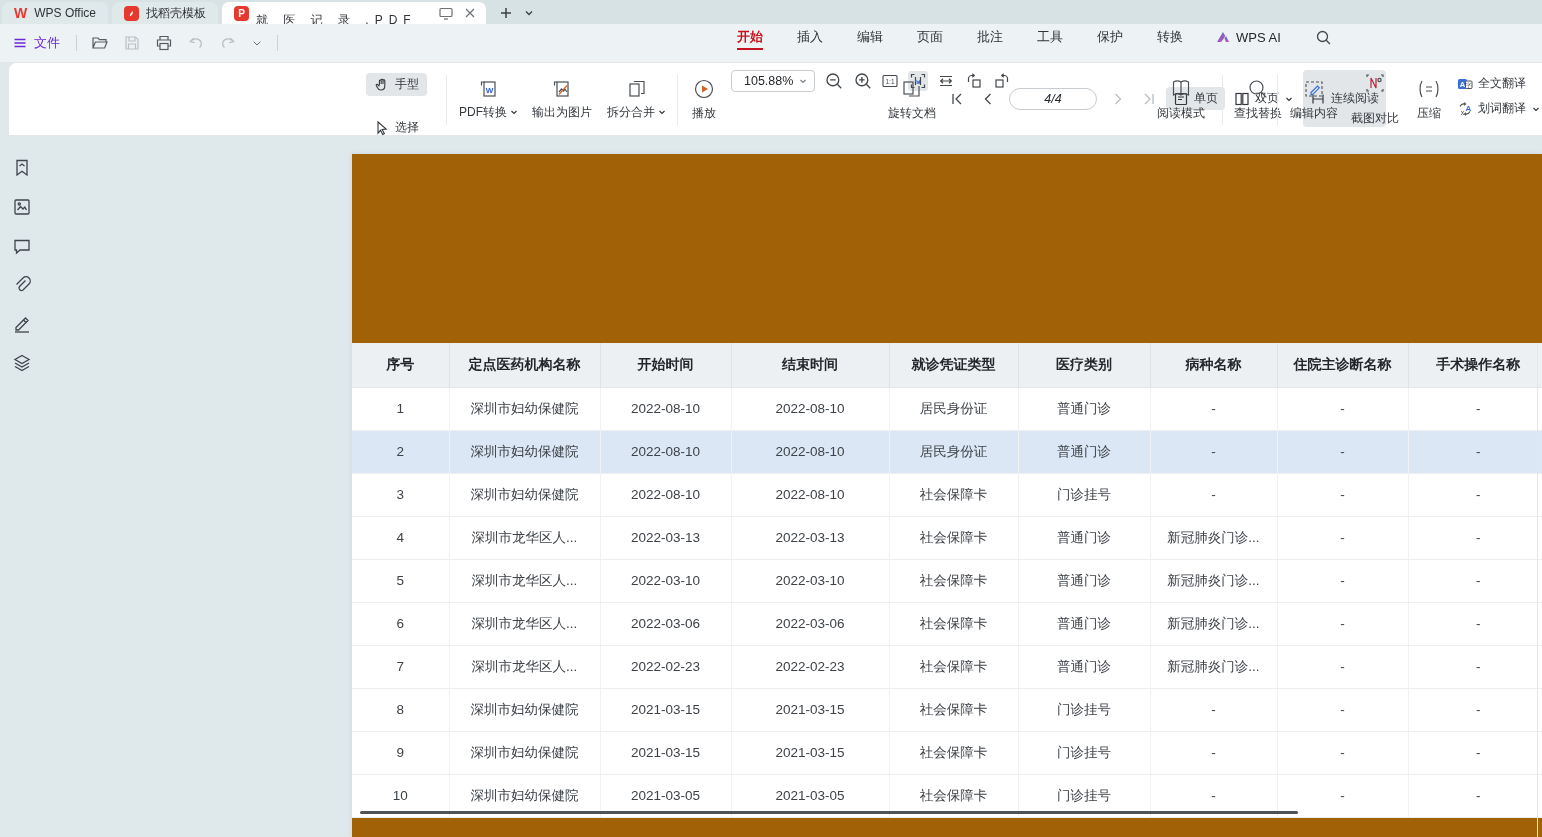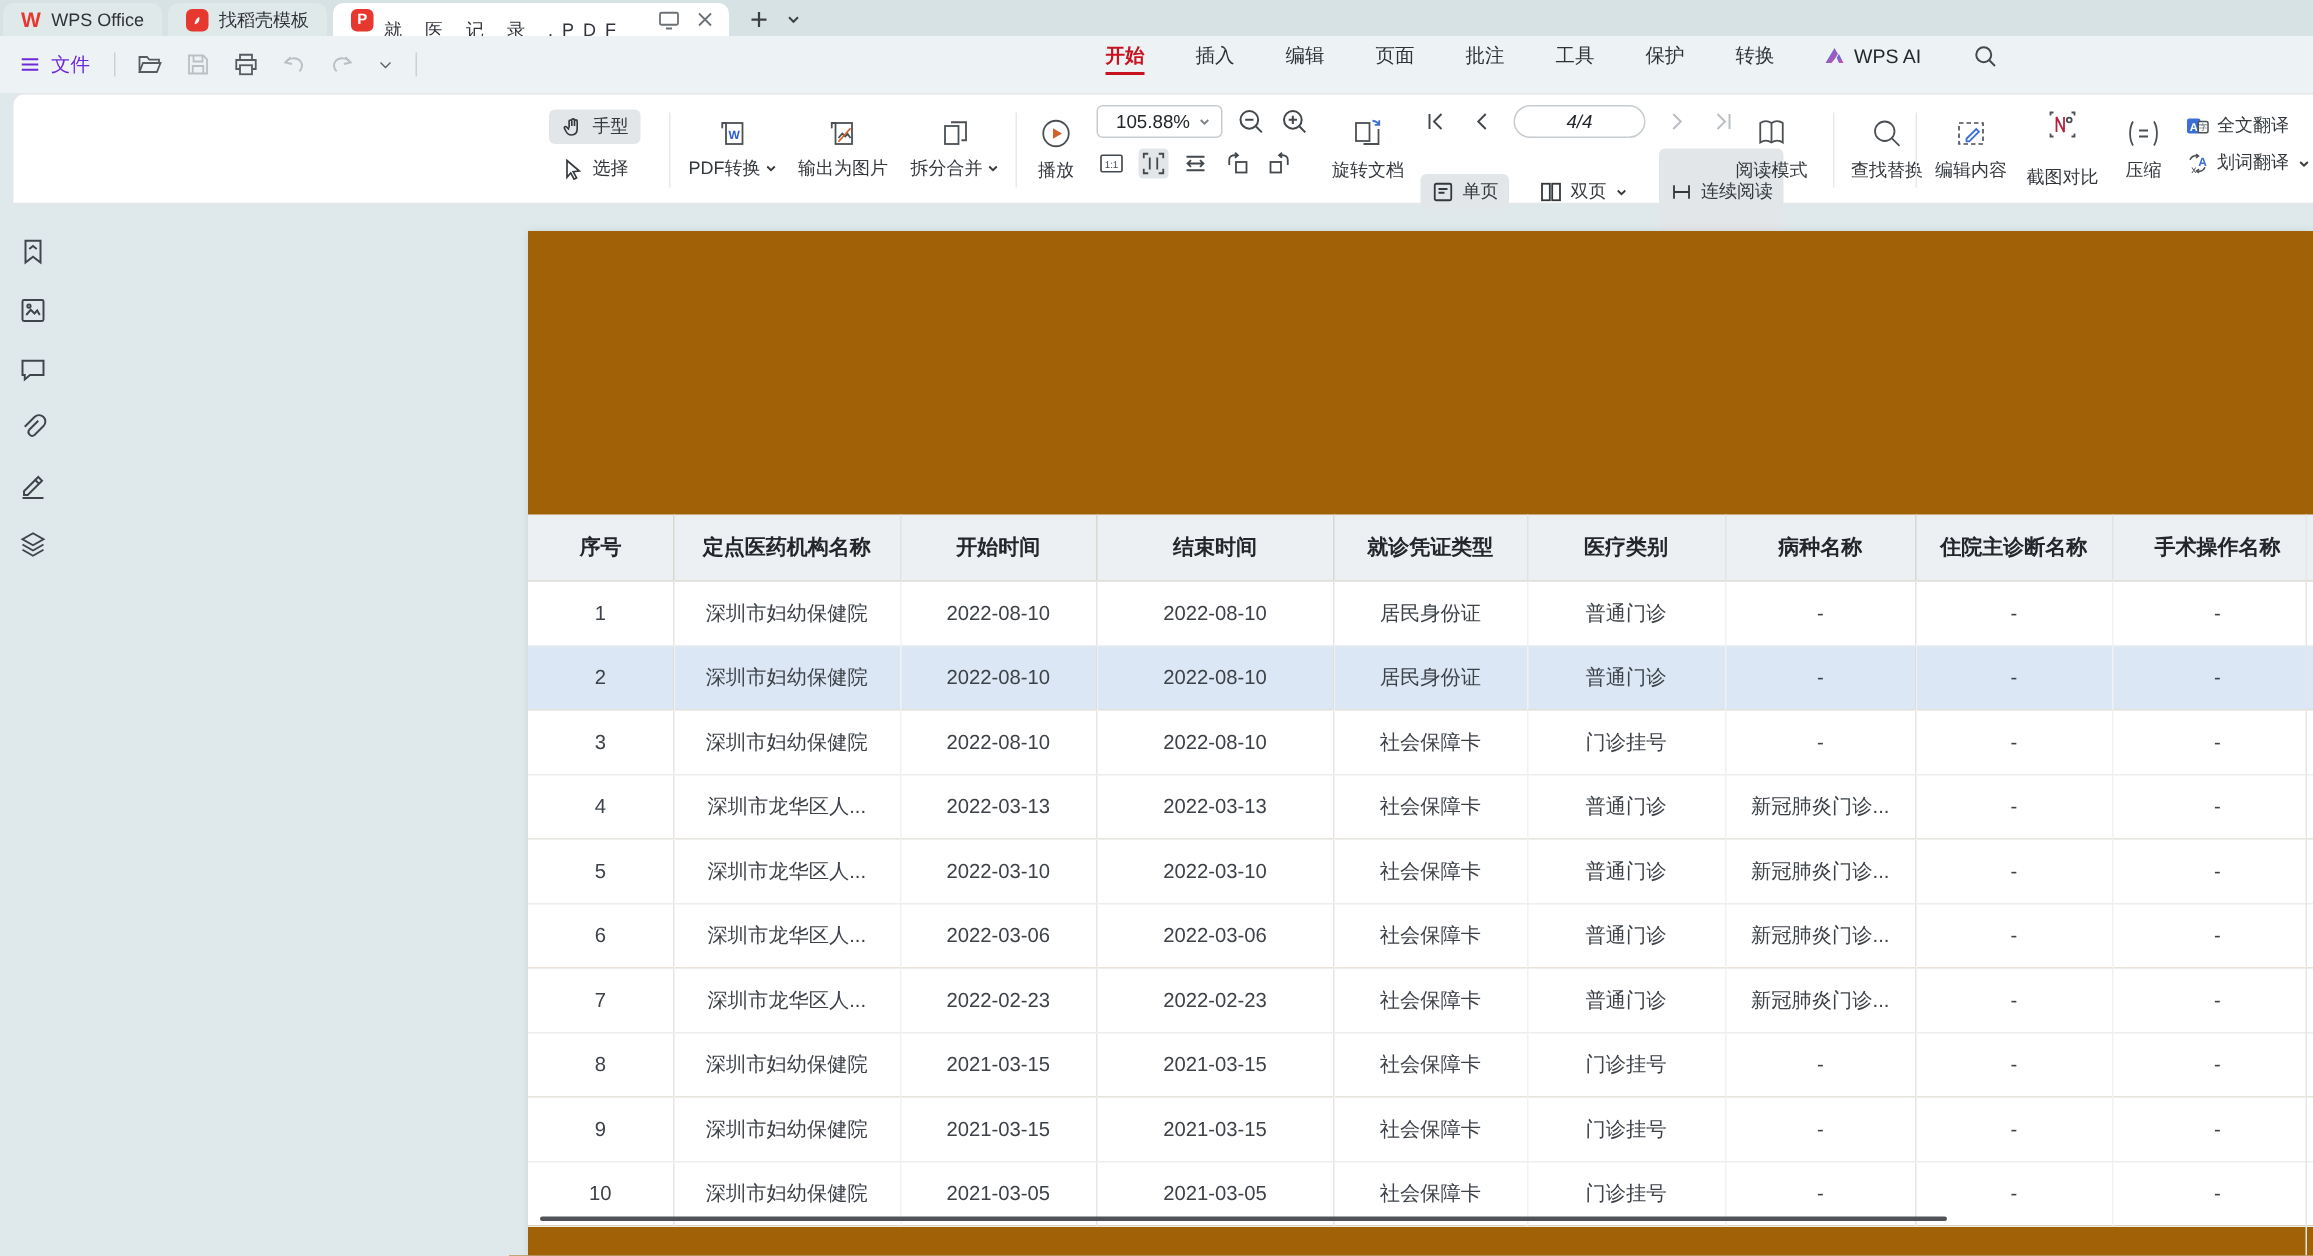--- a/index.html
+++ b/index.html
@@ -31,28 +31,28 @@
   .menu-tab.active::after { content:""; position:absolute; left:2px; right:2px; bottom:5px; height:2px; background:#c7131f; }
   .ai-tab { display:flex; align-items:center; gap:5px; color:#24282c; }
   .menu-search { width:17px; height:17px; color:#43484d; margin-left:4px; }
 
   
   .toolbar { position:absolute; top:62px; left:8px; right:0; height:74px; background:#fff; border:1px solid #e3e7e8; border-right:none; border-radius:8px 0 0 0; }
   .tb-abs { position:absolute; top:7px; }
   .tdiv { position:absolute; top:12px; width:1px; height:50px; background:#e7eaeb; }
   .tallbtn { display:flex; flex-direction:column; align-items:center; justify-content:center; gap:4px; font-size:12px; color:#33383d; height:58px; }
   .tallbtn .lbl { display:flex; align-items:center; gap:2px; white-space:nowrap; }
-  .pillcol { display:flex; flex-direction:column; gap:5px; }
+  .pillcol { display:flex; flex-direction:column; gap:20px; }
   .pill { display:flex; align-items:center; gap:5px; font-size:12px; color:#33383d; padding:3px 8px; border-radius:4px; white-space:nowrap; }
   .pill.on { background:#e3e6e8; }
   .ico18 { width:18px; height:18px; }
   .ico16 { width:16px; height:16px; }
   .ico22 { width:22px; height:22px; }
   .ico24 { width:24px; height:24px; }
-  .grid2 { display:flex; flex-direction:column; gap:7px; }
+  .grid2 { display:flex; flex-direction:row; gap:7px; }
   .grow { display:flex; align-items:center; gap:9px; }
   .zoombox { width:84px; height:22px; border:1px solid #c7ccd0; border-radius:4px; display:flex; align-items:center; justify-content:space-between; padding:0 6px 0 12px; font-size:12.5px; color:#24282c; background:#fff; }
   .pagebox { width:88px; height:22px; border:1px solid #c7ccd0; border-radius:11px; display:flex; align-items:center; justify-content:center; font-size:12.5px; color:#24282c; background:#fff; }
   .iconbtn { width:20px; height:20px; display:flex; align-items:center; justify-content:center; border-radius:3px; color:#43484d; }
   .iconbtn.on { background:#e3e6e8; }
   .iconbtn.disabled { color:#b8bec2; }
   .chev { width:10px; height:10px; }
   .transtack { display:flex; flex-direction:column; gap:8px; font-size:12px; color:#33383d; }
   .transrow { display:flex; align-items:center; gap:5px; white-space:nowrap; }
 
@@ -325,21 +325,21 @@
         <svg class="ico16" viewBox="0 0 16 16" fill="none" stroke="currentColor" stroke-width="1.3">
             <path d="M5.5 3l5 5-5 5"></path>
           </svg>
       </span>
       <span class="iconbtn disabled">
         <svg class="ico16" viewBox="0 0 16 16" fill="none" stroke="currentColor" stroke-width="1.3">
             <path d="M12 3v10M4 3l5 5-5 5"></path>
           </svg>
       </span>
     </div>
-    <div class="grow" style="gap:14px;">
+    <div class="grow" style="gap:3px;">
       <div class="pill on" style="padding:3px 7px;">
         <svg class="ico16" viewBox="0 0 16 16" fill="none" stroke="currentColor" stroke-width="1.2">
             <rect x="2.5" y="2.5" width="11" height="11" rx="1"></rect>
             <path d="M5 6h6M5 8.5h4"></path>
           </svg>
         <span>单页</span>
       </div>
       <div class="pill" style="padding:3px 6px;">
         <svg class="ico16" viewBox="0 0 16 16" fill="none" stroke="currentColor" stroke-width="1.2">
             <rect x="2" y="2.5" width="5.2" height="11"></rect>

